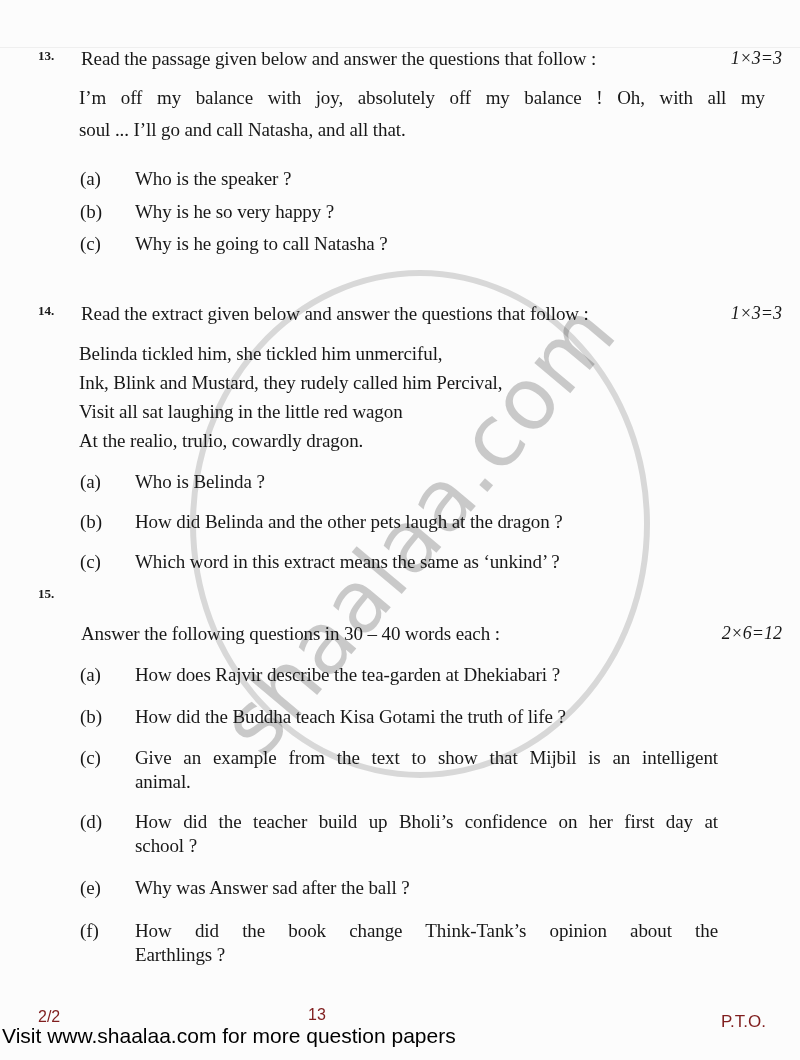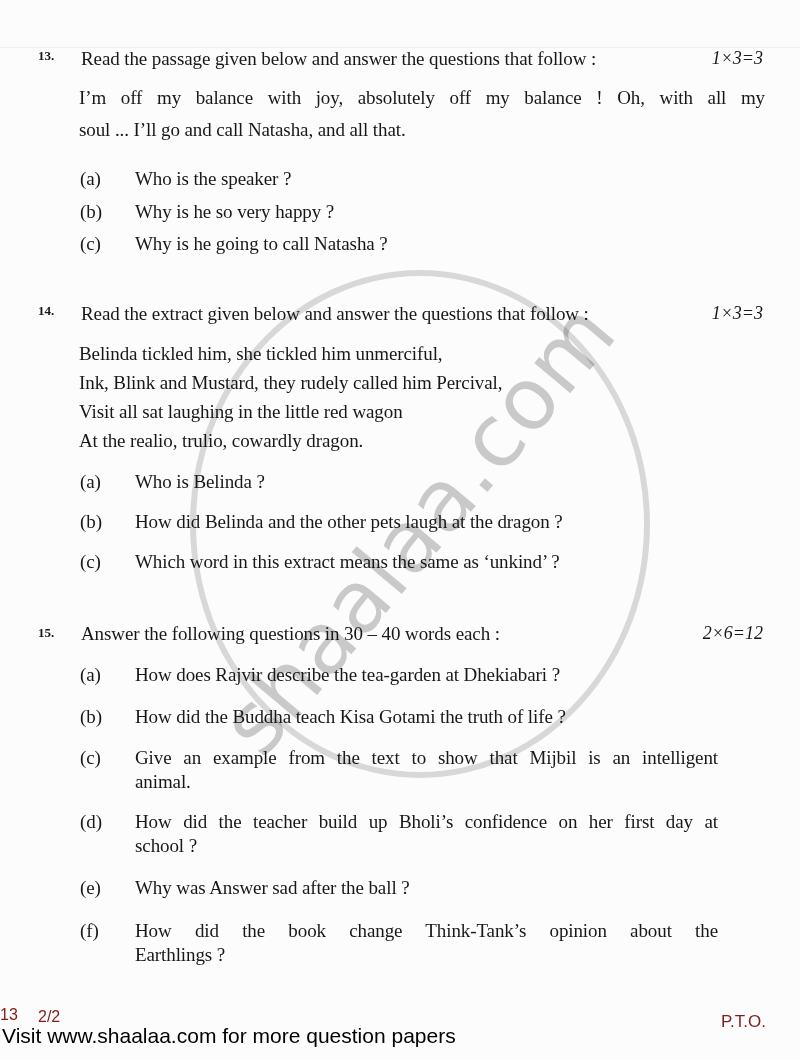--- a/index.html
+++ b/index.html
@@ -6,21 +6,21 @@
   .page{
     position:relative;width:800px;height:1060px;margin:0 auto;
     background:#fcfcfc;overflow:hidden;
     font-family:"Liberation Serif","DejaVu Serif",serif;color:#181818;
   }
   .abs{position:absolute;}
   .bodytext{font-size:19px;line-height:1.15;white-space:nowrap;letter-spacing:-0.1px;}
   .jline{white-space:normal;text-align:justify;text-align-last:justify;letter-spacing:-0.1px;font-family:Liberation Serif, serif;}
   .qnum{font-weight:bold;font-size:13px;}
   .marks{font-style:italic;font-size:18px;white-space:nowrap;}
-  .marks-col{right:37px;text-align:right;}
+  .marks-col{right:18px;text-align:right;}
   .sub-label{left:80px;}
   .sub-text{left:135px;}
   .footer-sans{font-family:"Liberation Sans","DejaVu Sans",sans-serif;color:#7f1d1d;}
   
   .wm-ring{
     left:190px;top:270px;width:460px;height:508px;box-sizing:border-box;
     border:6px solid rgba(0,0,0,0.14);border-radius:50%;
   }
   .wm-text{
     left:418px;top:528px;transform:translate(-50%,-50%) rotate(-50deg);
@@ -65,21 +65,21 @@
     <div class="abs bodytext" style="left:79px;top:401px;">Visit all sat laughing in the little red wagon</div>
     <div class="abs bodytext" style="left:79px;top:430px;">At the realio, trulio, cowardly dragon.</div>
 
     <div class="abs bodytext sub-label" style="top:471px;">(a)</div>
     <div class="abs bodytext sub-text" style="top:471px;">Who is Belinda ?</div>
     <div class="abs bodytext sub-label" style="top:511px;">(b)</div>
     <div class="abs bodytext sub-text" style="top:511px;">How did Belinda and the other pets laugh at the dragon ?</div>
     <div class="abs bodytext sub-label" style="top:551px;">(c)</div>
     <div class="abs bodytext sub-text" style="top:551px;">Which word in this extract means the same as ‘unkind’ ?</div>
 
-    <div class="abs qnum" style="left:38px;top:625px;">15.</div>
+    <div class="abs qnum" style="left:38px;top:586px;">15.</div>
     <div class="abs bodytext" style="left:81px;top:623px;">Answer the following questions in 30 – 40 words each :</div>
     <div class="abs marks marks-col" style="top:623px;">2×6=12</div>
 
     <div class="abs bodytext sub-label" style="top:664px;">(a)</div>
     <div class="abs bodytext sub-text" style="top:664px;">How does Rajvir describe the tea-garden at Dhekiabari ?</div>
 
     <div class="abs bodytext sub-label" style="top:706px;">(b)</div>
     <div class="abs bodytext sub-text" style="top:706px;">How did the Buddha teach Kisa Gotami the truth of life ?</div>
 
     <div class="abs bodytext sub-label" style="top:747px;">(c)</div>
@@ -91,18 +91,18 @@
     <div class="abs bodytext sub-text" style="top:835px;">school ?</div>
 
     <div class="abs bodytext sub-label" style="top:877px;">(e)</div>
     <div class="abs bodytext sub-text" style="top:877px;">Why was Answer sad after the ball ?</div>
 
     <div class="abs bodytext sub-label" style="top:920px;">(f)</div>
     <div class="abs bodytext jline sub-text" style="top:920px;width:583px;">How did the book change Think-Tank’s opinion about the</div>
     <div class="abs bodytext sub-text" style="top:944px;text-align:center;">Earthlings ?</div>
 
     <div class="abs footer-sans" style="left:38px;top:1008px;font-size:16px;">2/2</div>
-    <div class="abs footer-sans" style="left:0;top:1006px;width:634px;text-align:left;font-size:16px;">13</div>
+    <div class="abs footer-sans" style="left:0;top:1006px;width:634px;text-align:center;font-size:16px;">13</div>
     <div class="abs footer-sans" style="right:34px;top:1012px;font-size:17px;">P.T.O.</div>
     <div class="abs footer-sans" style="left:2px;top:1024px;font-size:21px;color:#000;">Visit www.shaalaa.com for more question papers</div>
 
   </div>
 </div>
 
 </body></html>

